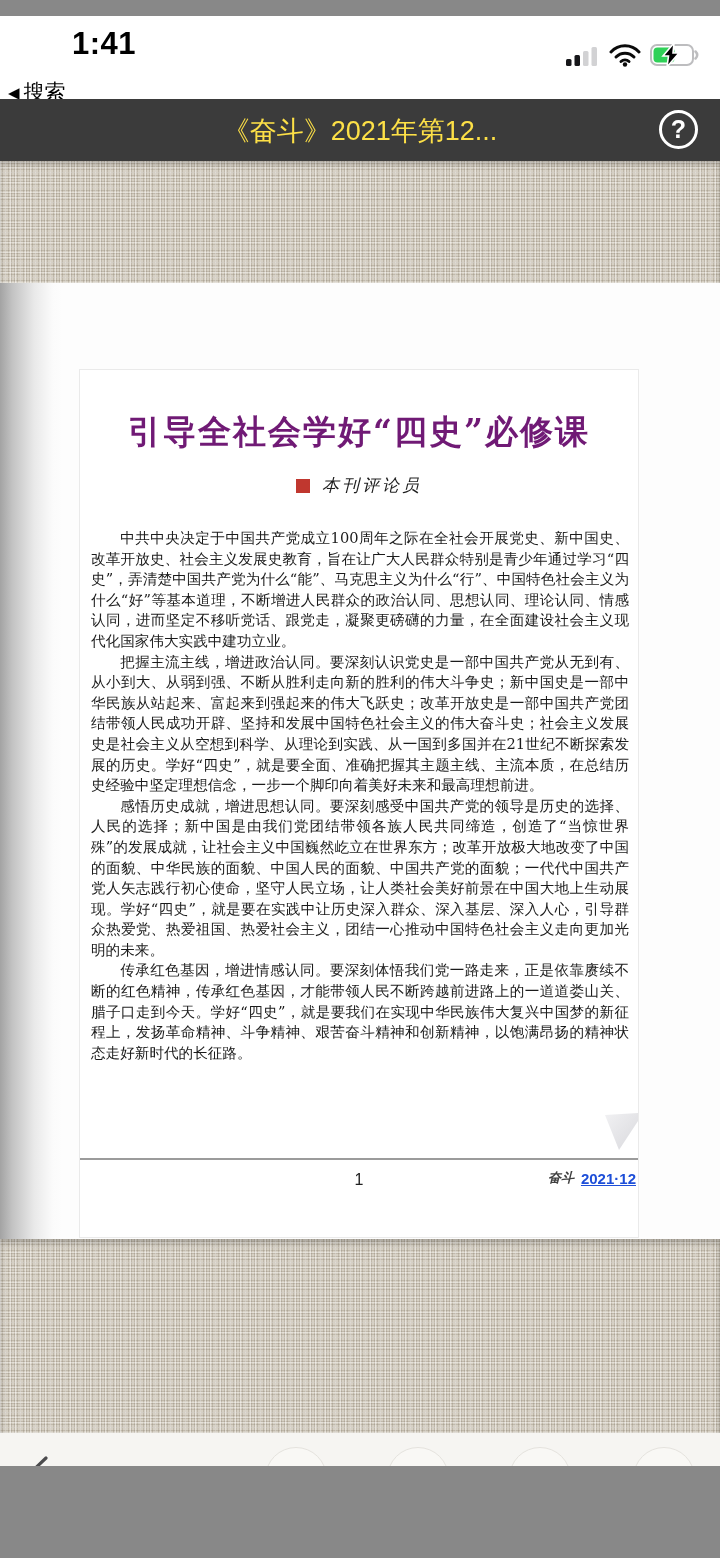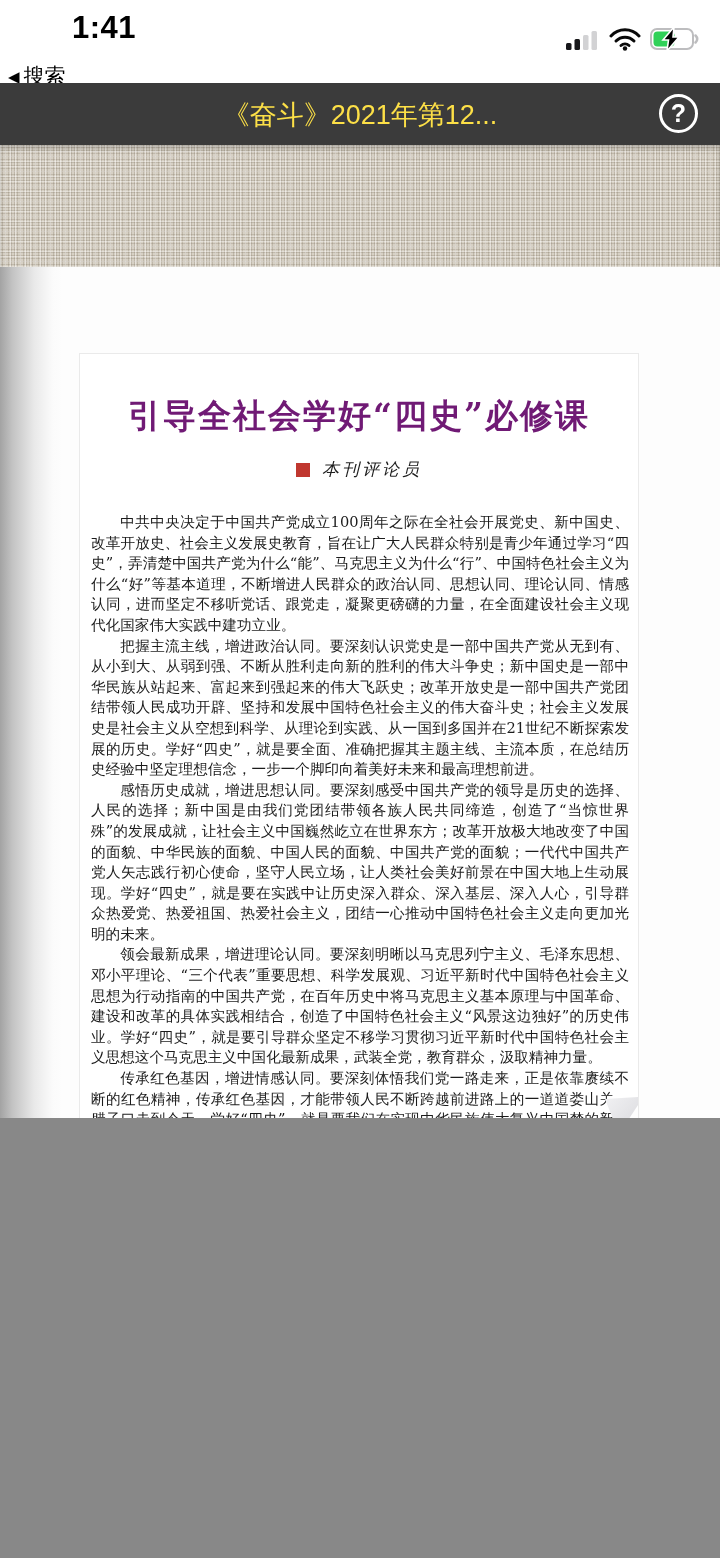--- a/index.html
+++ b/index.html
@@ -1,20 +1,20 @@
 <!DOCTYPE html>
 <html><head>
 <meta charset="utf-8">
 <style>
   * { margin:0; padding:0; box-sizing:border-box; }
   html,body { background:#888; }
   .screen{
-    position:relative; width:720px; height:1118px; overflow:hidden;
+    position:relative; width:720px; height:1450px; overflow:hidden;
     background:#fff; font-family:"Liberation Sans", sans-serif;
-    margin:0 auto;
+    margin:16px auto;
   }
   
   .status-bar{ position:absolute; left:0; top:0; width:720px; height:83px; background:#fff; }
   .status-time{ position:absolute; left:72px; top:10px; font-size:31px; font-weight:700; color:#000; letter-spacing:.5px;}
   .back-app{ position:absolute; left:8px; top:62px; display:flex; align-items:center; gap:4px; font-size:21px; color:#000; cursor:pointer;}
   .back-tri{ font-size:15px; line-height:1; }
   .status-icons{ position:absolute; right:18px; top:26px; display:flex; align-items:center; gap:9px; }
   
   .app-header{ position:absolute; left:0; top:83px; width:720px; height:62px; background:#3b3b3b; }
   .header-title{ position:absolute; left:0; top:14px; width:100%; text-align:center; color:#fde047; font-size:27px; }
@@ -49,21 +49,21 @@
   .byline-square{ width:14px; height:14px; background:#c0372f; }
   .byline-name{ font-family:"DejaVu Serif", serif; font-style:italic; font-size:17px; color:#1e1e1e; letter-spacing:3px; }
   .article-body{ position:absolute; top:158px; left:11px; width:538px;
     font-family:"DejaVu Serif", serif; font-size:14.6px; line-height:20.6px; color:#1b1b1b;
     text-align:justify; }
   .article-body p{ text-indent:2em; }
   .folio-rule{ position:absolute; top:788px; left:0; width:100%; height:2px; background:#9b9b9b; }
   .folio{ position:absolute; top:799px; left:0; width:100%; height:26px; }
   .folio-page-num{ position:absolute; left:50%; transform:translateX(-50%); top:2px; font-size:16px; font-weight:500; color:#222; }
   .folio-right{ position:absolute; right:2px; top:0; display:flex; align-items:center; gap:7px; }
-  .folio-mag-logo{ font-family:"DejaVu Serif", serif; font-style:italic; font-weight:700; font-size:21px; color:#8b5cf6; }
+  .folio-mag-logo{ font-family:"DejaVu Serif", serif; font-style:italic; font-weight:700; font-size:13px; color:#404040; }
   .folio-issue{ font-size:15px; font-weight:700; color:#1d4ed8;text-decoration:underline; }
   .dog-ear{ position:absolute; right:-1px; top:743px; }
   
   .toolbar{ position:absolute; left:0; top:1417px; width:720px; height:141px; background:#f6f5f2; }
   .tb-back{ position:absolute; left:16px; top:20px; width:40px; height:52px; cursor:pointer; }
   .tb-circle{ position:absolute; top:14px; width:62px; height:62px; border:1px solid #e5e3de; border-radius:50%;
     background:#f9f8f5; display:flex; align-items:center; justify-content:center; cursor:pointer; }
   .tb-annotate{ left:265px; } .tb-like{ left:387px; } .tb-share{ left:509px; } .tb-fav{ left:633px; }
   .home-indicator{ position:absolute; left:232px; top:1505px; width:258px; height:12px; border-radius:6px; background:#0b0b0b; }
 </style>
@@ -121,21 +121,20 @@
 
       <div class="byline">
         <span class="byline-square"></span>
         <span class="byline-name">本刊评论员</span>
       </div>
 
       <div class="article-body">
         <p>中共中央决定于中国共产党成立100周年之际在全社会开展党史、新中国史、改革开放史、社会主义发展史教育，旨在让广大人民群众特别是青少年通过学习“四史”，弄清楚中国共产党为什么“能”、马克思主义为什么“行”、中国特色社会主义为什么“好”等基本道理，不断增进人民群众的政治认同、思想认同、理论认同、情感认同，进而坚定不移听党话、跟党走，凝聚更磅礴的力量，在全面建设社会主义现代化国家伟大实践中建功立业。</p>
         <p>把握主流主线，增进政治认同。要深刻认识党史是一部中国共产党从无到有、从小到大、从弱到强、不断从胜利走向新的胜利的伟大斗争史；新中国史是一部中华民族从站起来、富起来到强起来的伟大飞跃史；改革开放史是一部中国共产党团结带领人民成功开辟、坚持和发展中国特色社会主义的伟大奋斗史；社会主义发展史是社会主义从空想到科学、从理论到实践、从一国到多国并在21世纪不断探索发展的历史。学好“四史”，就是要全面、准确把握其主题主线、主流本质，在总结历史经验中坚定理想信念，一步一个脚印向着美好未来和最高理想前进。</p>
         <p>感悟历史成就，增进思想认同。要深刻感受中国共产党的领导是历史的选择、人民的选择；新中国是由我们党团结带领各族人民共同缔造，创造了“当惊世界殊”的发展成就，让社会主义中国巍然屹立在世界东方；改革开放极大地改变了中国的面貌、中华民族的面貌、中国人民的面貌、中国共产党的面貌；一代代中国共产党人矢志践行初心使命，坚守人民立场，让人类社会美好前景在中国大地上生动展现。学好“四史”，就是要在实践中让历史深入群众、深入基层、深入人心，引导群众热爱党、热爱祖国、热爱社会主义，团结一心推动中国特色社会主义走向更加光明的未来。</p>
-        <p>领会最新成果，增进理论认同。要深刻明晰以马克思列宁主义、毛泽东思想、邓小平理论、“三个代表”重要思想、科学发展观、习近平新时代中国特色社会主义思想为行动指南的中国共产党，在百年历史中将马克思主义基本原理与中国革命、建设和改革的具体实践相结合，创造了中国特色社会主义“风景这边独好”的历史伟业。学好“四史”，就是要引导群众坚定不移学习贯彻习近平新时代中国特色社会主义思想这个马克思主义中国化最新成果，武装全党，教育群众，汲取精神力量。</p>
         <p>传承红色基因，增进情感认同。要深刻体悟我们党一路走来，正是依靠赓续不断的红色精神，传承红色基因，才能带领人民不断跨越前进路上的一道道娄山关、腊子口走到今天。学好“四史”，就是要我们在实现中华民族伟大复兴中国梦的新征程上，发扬革命精神、斗争精神、艰苦奋斗精神和创新精神，以饱满昂扬的精神状态走好新时代的长征路。</p>
       </div>
 
       <span class="dog-ear">
         <svg width="34" height="38" viewBox="0 0 34 38">
           <defs>
             <linearGradient id="dg" x1="0" y1="0" x2="1" y2="1">
               <stop offset="0" stop-color="#f1f1f3"></stop>
               <stop offset="1" stop-color="#d9d9dd"></stop>
             </linearGradient>

